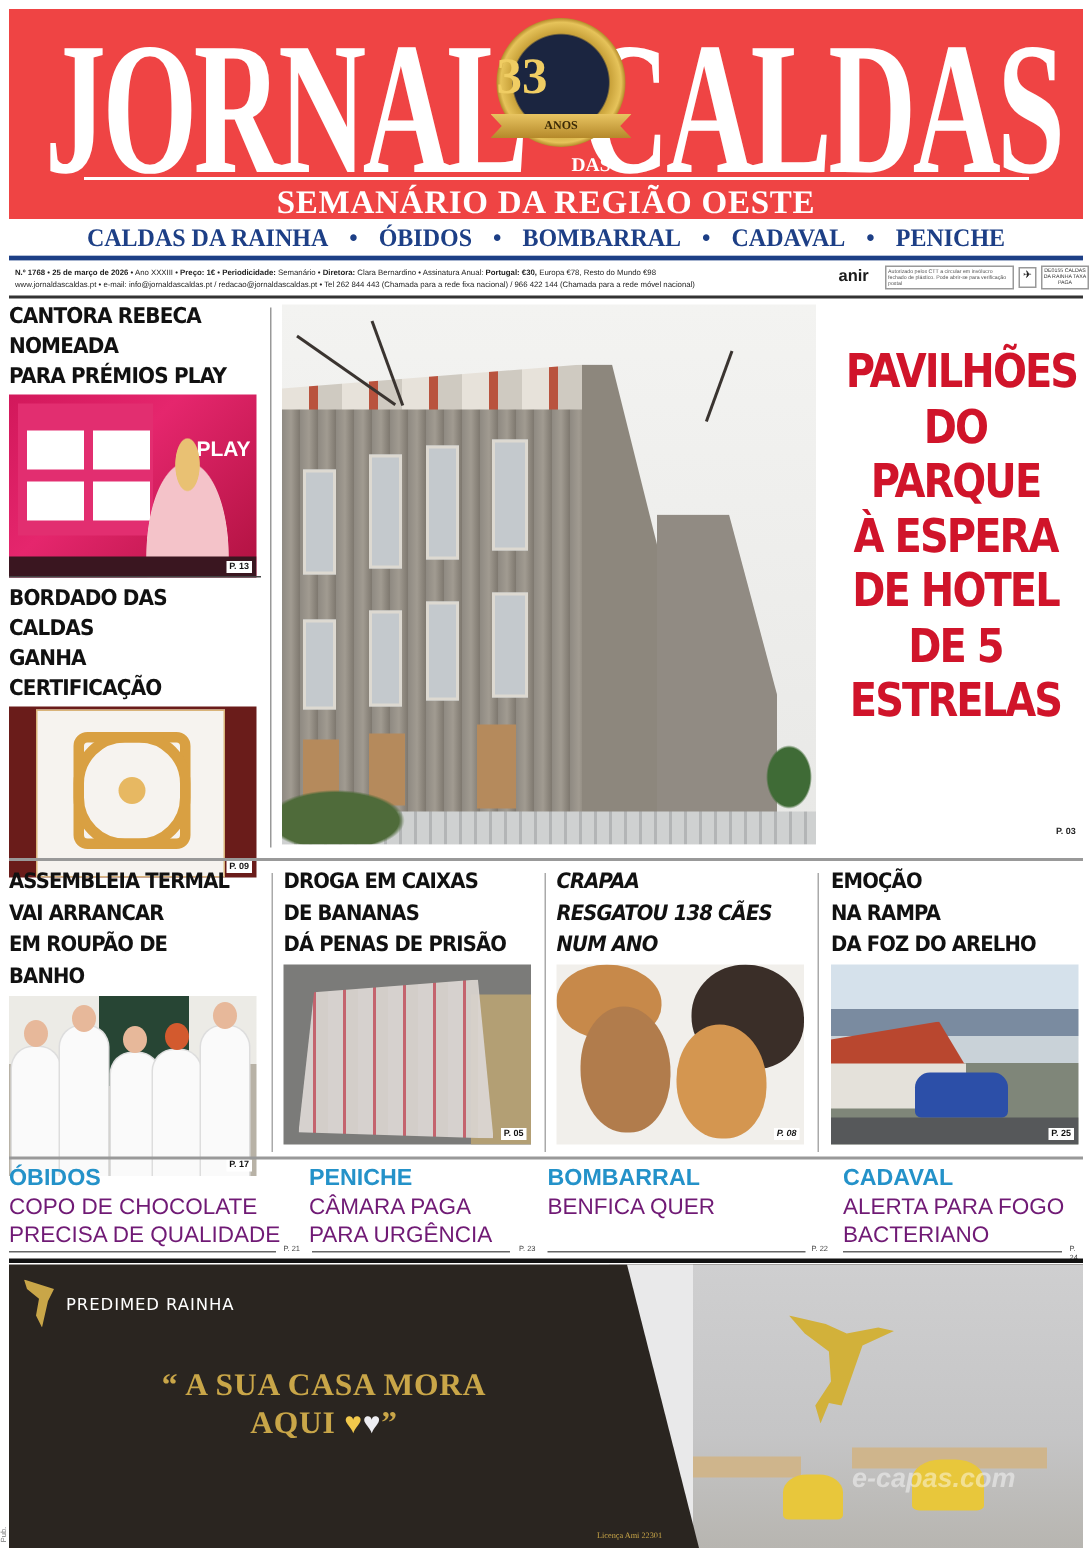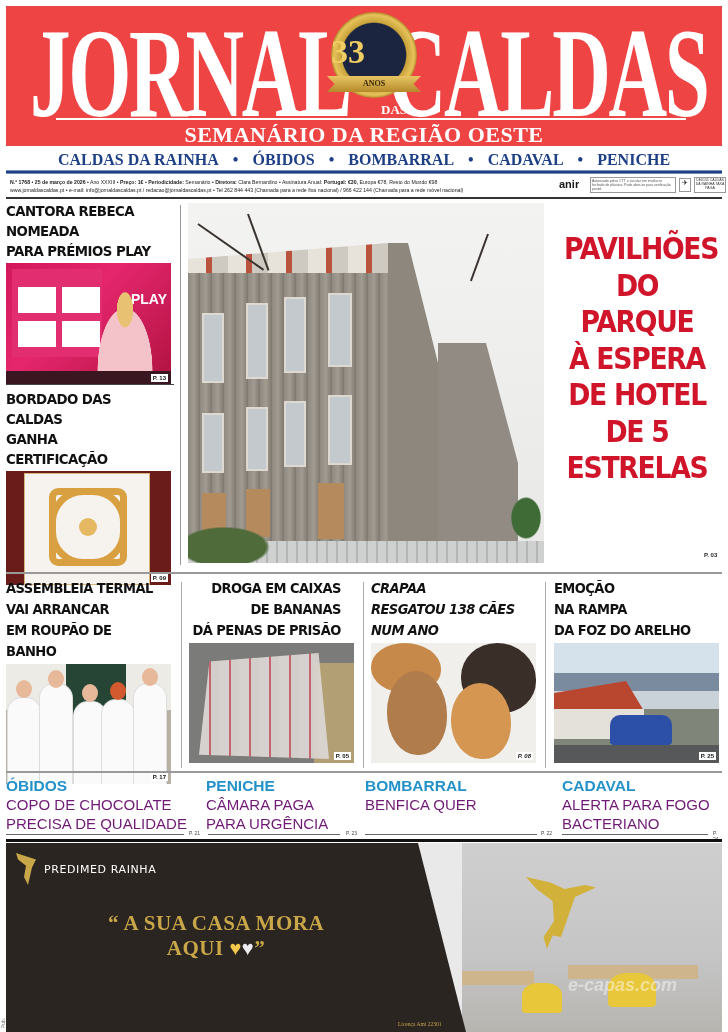--- a/index.html
+++ b/index.html
@@ -262,21 +262,21 @@
       <div class="coat" style="left:68px;height:82px;"></div>
       <div class="face" style="left:76px;top:20px;"></div>
       <div class="coat" style="left:96px;height:84px;"></div>
       <div class="face" style="left:104px;top:18px;background:#d35a2e;"></div>
       <div class="coat" style="left:128px;height:100px;"></div>
       <div class="face" style="left:136px;top:4px;"></div>
       <span class="pg">P. 17</span>
     </div>
   </article>
   <div class="vr4" style="left:175px;"></div>
-  <article class="story4" style="left:183px;text-align:right;">
+  <article class="story4" style="left:183px;">
     <h3 class="story-head">
       <div>DROGA EM CAIXAS</div>
       <div>DE BANANAS</div>
       <div>DÁ PENAS DE PRISÃO</div>
     </h3>
     <div class="img drugs">
       <div class="floorr"></div>
       <div class="pile"></div>
       <span class="pg">P. 05</span>
     </div>

